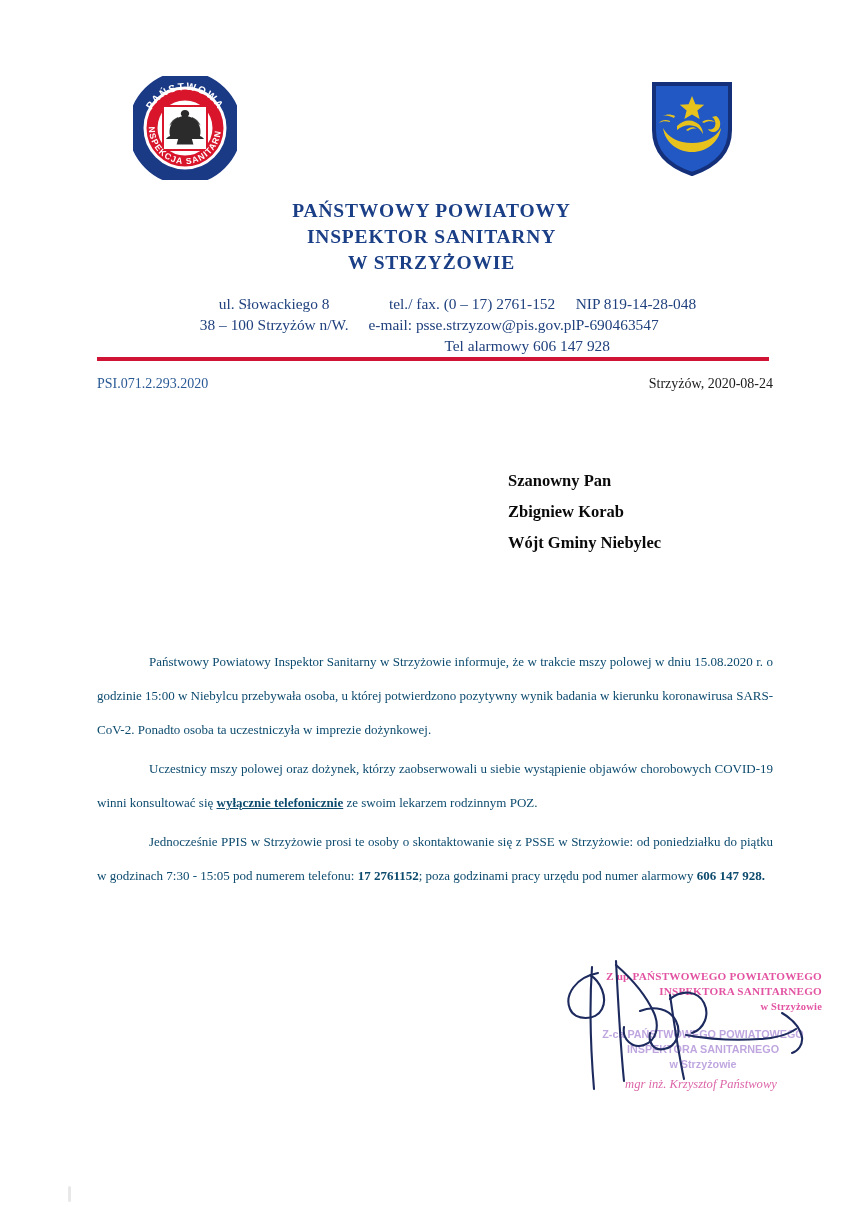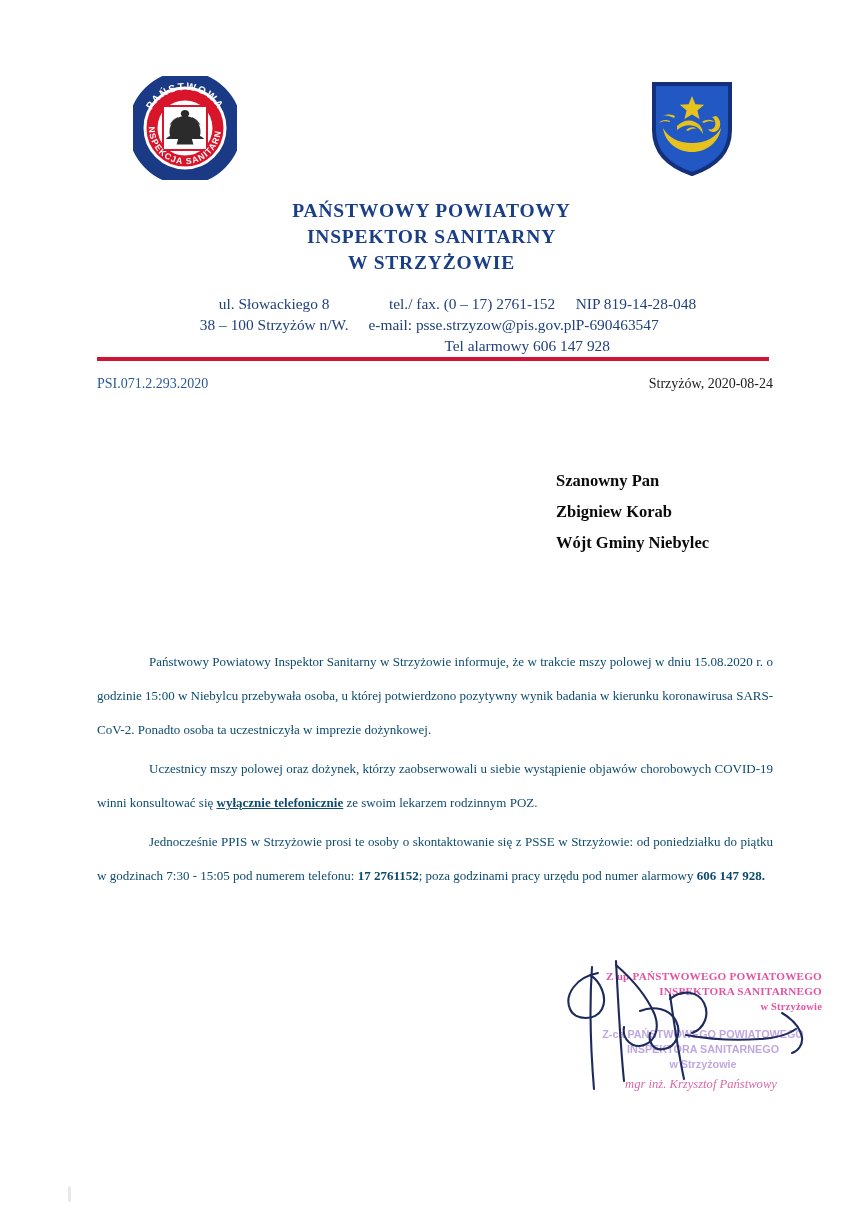--- a/index.html
+++ b/index.html
@@ -112,21 +112,21 @@
   
   .addressee {
     position: absolute;
     top: 465px;
     left: 508px;
     font-weight: bold;
     font-size: 16.5px;
     line-height: 31px;
     color: #0a0a0a;
   }
-  .addressee div { white-space: nowrap; margin-left: 48px; }
+  .addressee div { white-space: nowrap; }
 
   
   .body-text {
     position: absolute;
     top: 645px;
     left: 97px;
     width: 676px;
     font-size: 13px;
     line-height: 34px;
     text-align: justify;

